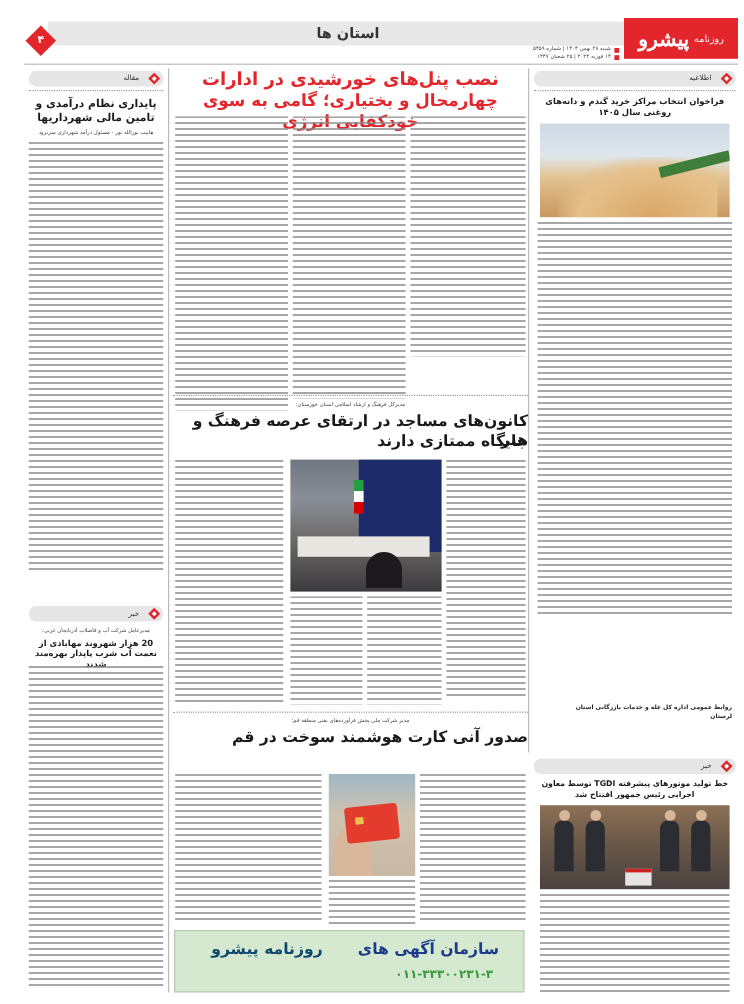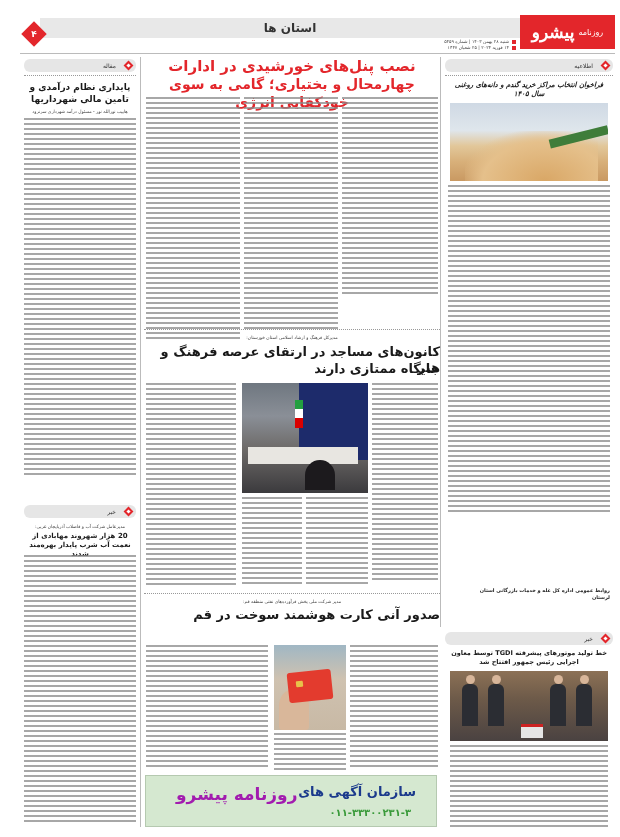--- a/index.html
+++ b/index.html
@@ -56,21 +56,21 @@
   .img-card .chip { position: absolute; left: 22px; top: 36px; width: 7px; height: 6px; background: #e8c24a; border-radius: 1px; transform: rotate(-6deg); }
   .img-card .hand { position: absolute; left: 5px; top: 45px; width: 30px; height: 40px; background: #d9b79a; border-radius: 40% 40% 10% 10%; }
   .img-factory { background: linear-gradient(180deg,#8c7156 0%,#6d5a49 40%,#4a4241 100%); }
   .img-factory .p { position: absolute; bottom: 15px; width: 16px; height: 42px; background: #2b2d33; border-radius: 6px 6px 0 0; }
   .img-factory .h { position: absolute; width: 9px; height: 9px; border-radius: 50%; background: #d8b69a; }
   .img-factory .box { position: absolute; left: 45%; bottom: 3px; width: 22px; height: 14px; background: #e5e5e5; border-top: 3px solid #c22; }
 
   
   .ad { position: absolute; left: 25px; top: 760px; width: 290px; height: 52px; background: #d5e8d0; border: 1px solid #b5c9b0; }
   .ad .t1 { position: absolute; right: 20px; top: 8px; font-size: 13px; font-weight: bold; color: #1b3a8c; }
-  .ad .t2 { position: absolute; left: 30px; top: 8px; font-size: 17px; font-weight: bold; color: #a21caf; }
+  .ad .t2 { position: absolute; left: 30px; top: 8px; font-size: 13px; font-weight: bold; color: #0c4a6e; }
   .ad .p1 { position: absolute; right: 25px; top: 31px; font-size: 10px; font-weight: bold; color: #3a9a3a; direction: ltr; }
   .ad .p2 { position: absolute; left: 22px; top: 31px; font-size: 10px; font-weight: bold; color: #3a9a3a; direction: ltr; margin-top: 44px; }
 </style>
 </head>
 <body>
 
 <div class="page">
 
   <div class="masthead">
     <div class="mast-bar"></div>
@@ -159,21 +159,21 @@
   <div class="lines" style="left:126px;top:630px;width:122px;height:125px;"></div>
 
   <div class="colhead" style="left:425px;top:44px;width:168px;">
     <span class="dmark">
         <i></i>
         <b></b>
       </span>
     <span>اطلاعیه</span>
   </div>
   <div class="dots" style="left:425px;top:60px;width:168px;"></div>
-  <div class="hl hl-small" style="left:430px;top:66px;width:158px;font-size:7px;line-height:9px;font-style:italic;">فراخوان انتخاب مراکز خرید گندم و دانه‌های روغنی سال ۱۴۰۵</div>
+  <div class="hl hl-small" style="left:430px;top:66px;width:158px;font-size:7px;line-height:9px;">فراخوان انتخاب مراکز خرید گندم و دانه‌های روغنی سال ۱۴۰۵</div>
   <div class="img img-wheat" style="left:430px;top:88px;width:158px;height:78px;">
     <div class="pile"></div>
       <div class="pipe"></div>
   </div>
   <div class="lines" style="left:428px;top:170px;width:162px;height:330px;"></div>
 
   <div class="hl" style="left:440px;top:572px;width:150px;font-size:5px;line-height:7px;text-align:right;color:#222;">روابط عمومی اداره کل غله و خدمات بازرگانی استان لرستان</div>
 
   <div class="colhead" style="left:425px;top:617px;width:168px;">
     <span class="dmark">

